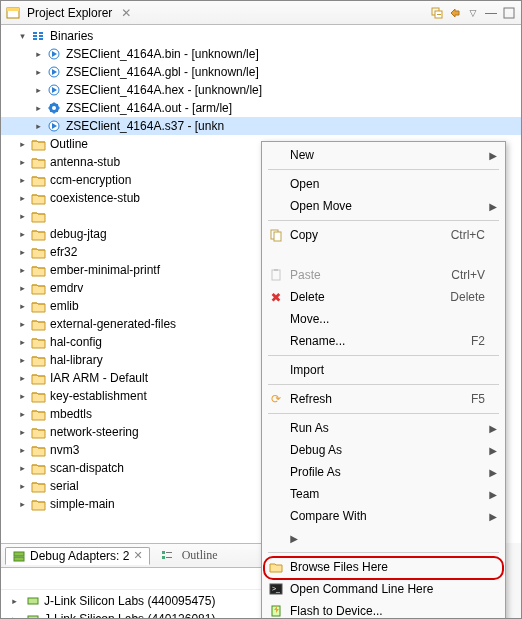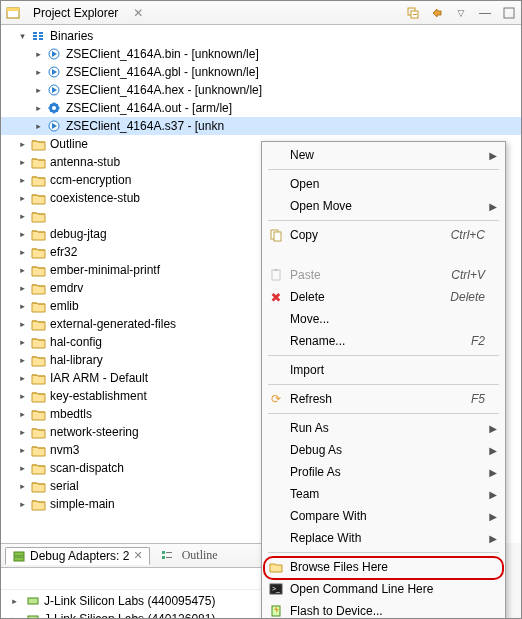--- a/index.html
+++ b/index.html
@@ -14,21 +14,21 @@
     position: relative;
     border: 1px solid #888;
   }
   .view-header {
     display: flex;
     align-items: center;
     height: 24px;
     background: linear-gradient(#fbfbfb,#f2f2f2);
     border-bottom: 1px solid #bbb;
     padding: 0 4px;
-    gap: 8px;
+    gap: 2px;
   }
   .view-title {
     font-weight: 400;
     padding: 0 4px;
   }
   .hdr-icon { width: 16px; height: 16px; display:flex;align-items:center;justify-content:center;}
   .hdr-spacer { flex:1; }
   .tree {
     padding: 2px 0 2px 0;
     height: 518px;
@@ -93,21 +93,21 @@
     padding:2px;
     z-index:10;
   }
   .ctx-row {
     display:flex;align-items:center;
     height:22px;
     padding:0 6px 0 2px;
   }
   .ctx-icon {width:20px;display:flex;align-items:center;justify-content:center;}
   .ctx-label { flex:1; padding-left:4px;}
-  .ctx-accel { color:#555;font-style:italic;}
+  .ctx-accel { color:#555;}
   .ctx-arrow { width:12px;text-align:right;color:#555;font-size:10px;}
   .ctx-sep { height:1px;background:#d0d0d0;margin:3px 4px;}
   .disabled { color:#9a9a9a;margin-top:18px;}
   .highlight-box {
     position:absolute;
     border:2px solid #d40000;
     border-radius:10px;
     pointer-events:none;
     z-index:11;
   }
@@ -584,21 +584,20 @@
       <span class="ctx-label">Team</span>
       <span class="ctx-arrow">▶</span>
     </div>
   <div class="ctx-row">
       <span class="ctx-icon"></span>
       <span class="ctx-label">Compare With</span>
       <span class="ctx-arrow">▶</span>
     </div>
   <div class="ctx-row">
       <span class="ctx-icon"></span>
-      <span class="ctx-label">Replace With</span>
       <span class="ctx-arrow">▶</span>
     </div>
   <div class="ctx-sep"></div>
   <div class="ctx-row">
       <span class="ctx-icon">
         <svg width="14" height="12">
           <path d="M1 3h5l1 1h6v7H1z" fill="#ffe39a" stroke="#c89b2a"></path>
         </svg>
       </span>
       <span class="ctx-label">Browse Files Here</span>

